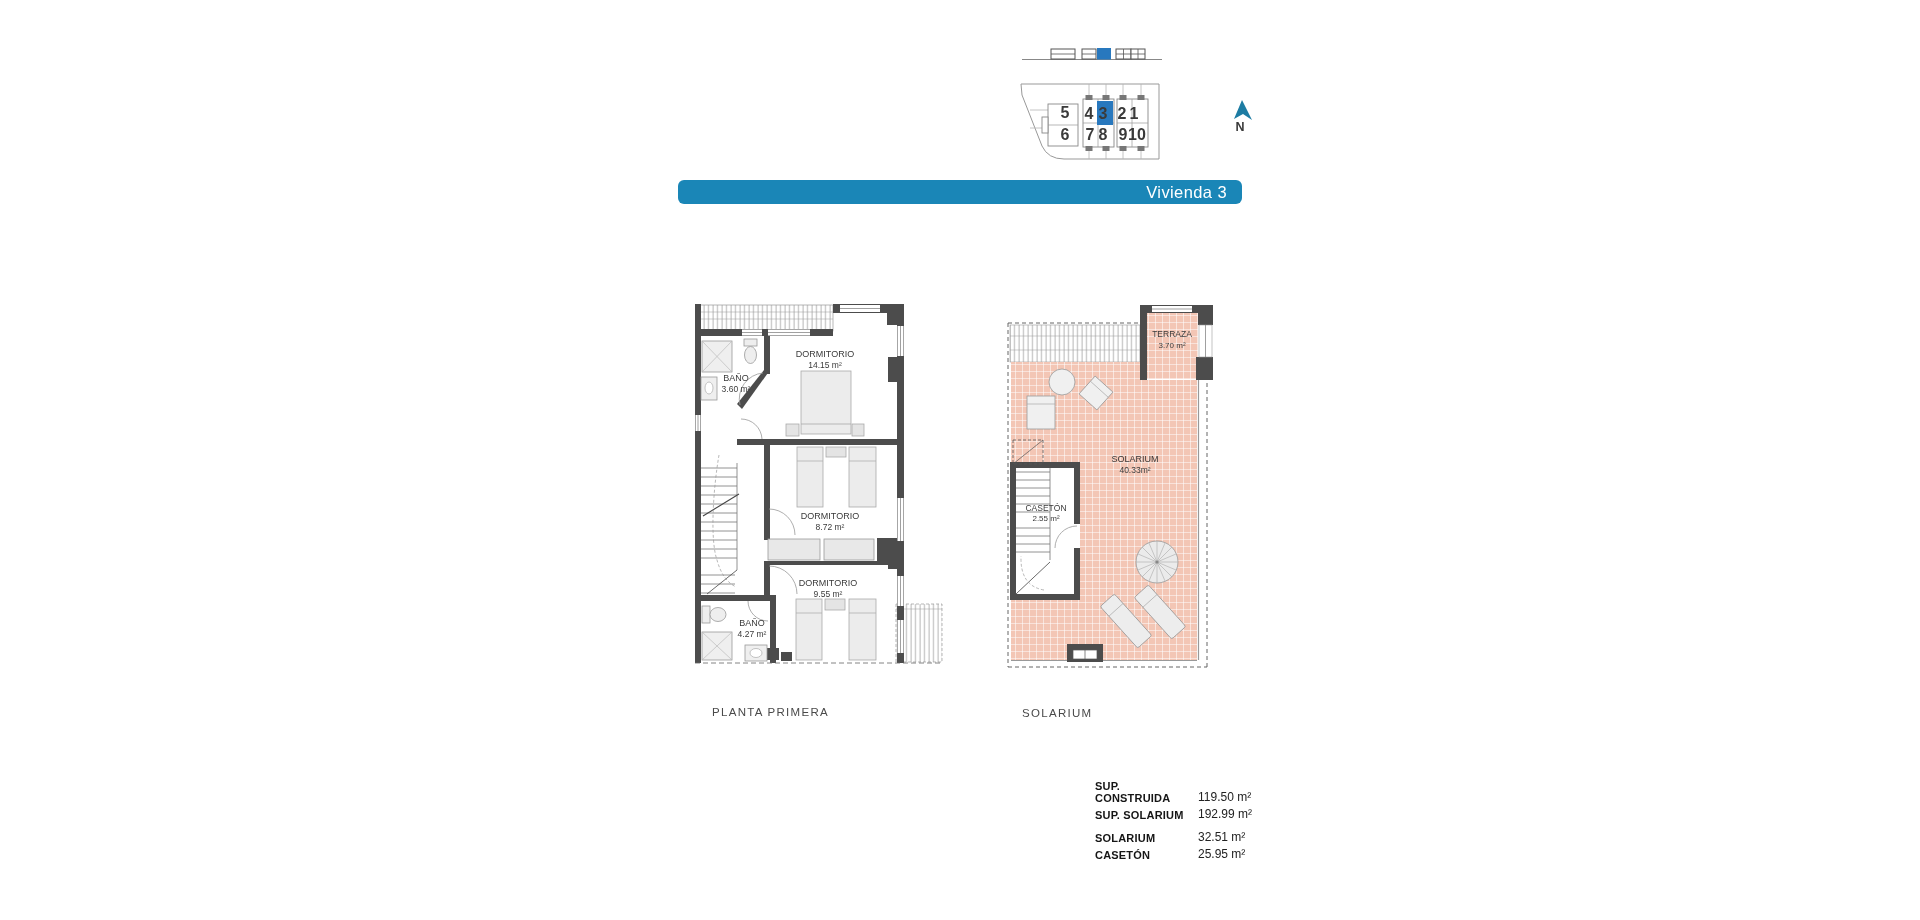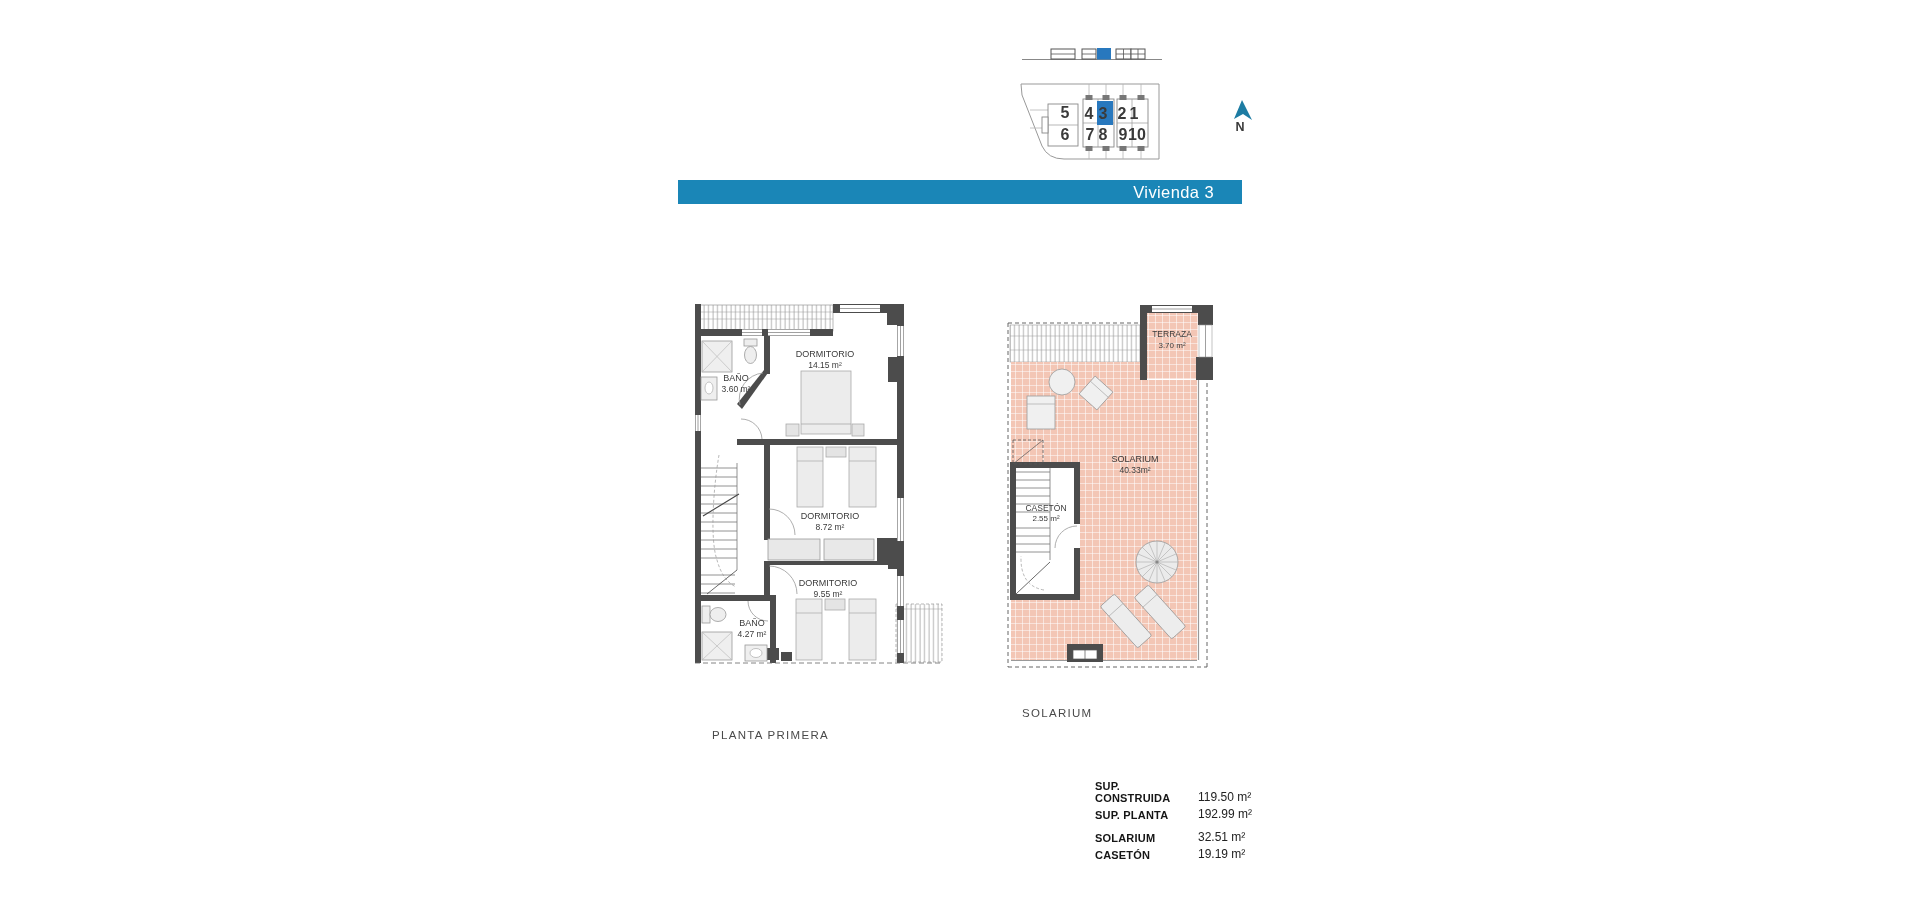--- a/index.html
+++ b/index.html
@@ -8,28 +8,28 @@
   .abs{position:absolute;}
   svg{display:block;overflow:visible;}
   svg text{font-family:"Liberation Sans",sans-serif;fill:#3a3a3a;}
 
   
   #header-svg{left:1015px;top:30px;width:250px;height:135px;}
 
   
   .titlebar{left:678px;top:180px;width:564px;height:24px;background:#1a86b7;
             color:#ffffff;font-size:16.5px;letter-spacing:.4px;
-            display:flex;align-items:center;justify-content:flex-end;padding-right:28px;box-sizing:border-box;}
+            display:flex;align-items:center;justify-content:flex-end;padding-right:15px;box-sizing:border-box;border-radius:6px;}
 
   
   #plan-left-svg{left:690px;top:298px;width:275px;height:372px;}
   #plan-right-svg{left:1005px;top:298px;width:275px;height:375px;}
 
   .plan-caption{color:#4a4a4a;font-size:11.5px;letter-spacing:1.3px;}
-  #caption-left{left:712px;top:729px;}
+  #caption-left{left:712px;top:706px;}
   #caption-right{left:1022px;top:707px;}
 
   
   .summary{left:1095px;top:786px;width:160px;}
   .srow{display:flex;align-items:flex-end;height:17.5px;}
   .srow.gap{margin-top:5px;}
   .slabel{flex:0 0 103px;font-weight:bold;font-size:11px;color:#151515;letter-spacing:.2px;}
   .svalue{font-size:12px;color:#222;}
 </style>
 </head>
@@ -373,24 +373,24 @@
 
 <div id="caption-left" class="abs plan-caption">PLANTA PRIMERA</div>
 <div id="caption-right" class="abs plan-caption">SOLARIUM</div>
 
 <div class="summary abs">
   <div class="srow">
     <span class="slabel">SUP. CONSTRUIDA</span>
     <span class="svalue">119.50 m²</span>
   </div>
   <div class="srow">
-    <span class="slabel">SUP. PLANTA</span>
+    <span class="slabel">SUP. SOLARIUM</span>
     <span class="svalue">192.99 m²</span>
   </div>
   <div class="srow gap">
     <span class="slabel">SOLARIUM</span>
     <span class="svalue">32.51 m²</span>
   </div>
   <div class="srow">
     <span class="slabel">CASETÓN</span>
-    <span class="svalue">19.19 m²</span>
+    <span class="svalue">25.95 m²</span>
   </div>
 </div>
 
 </body></html>

